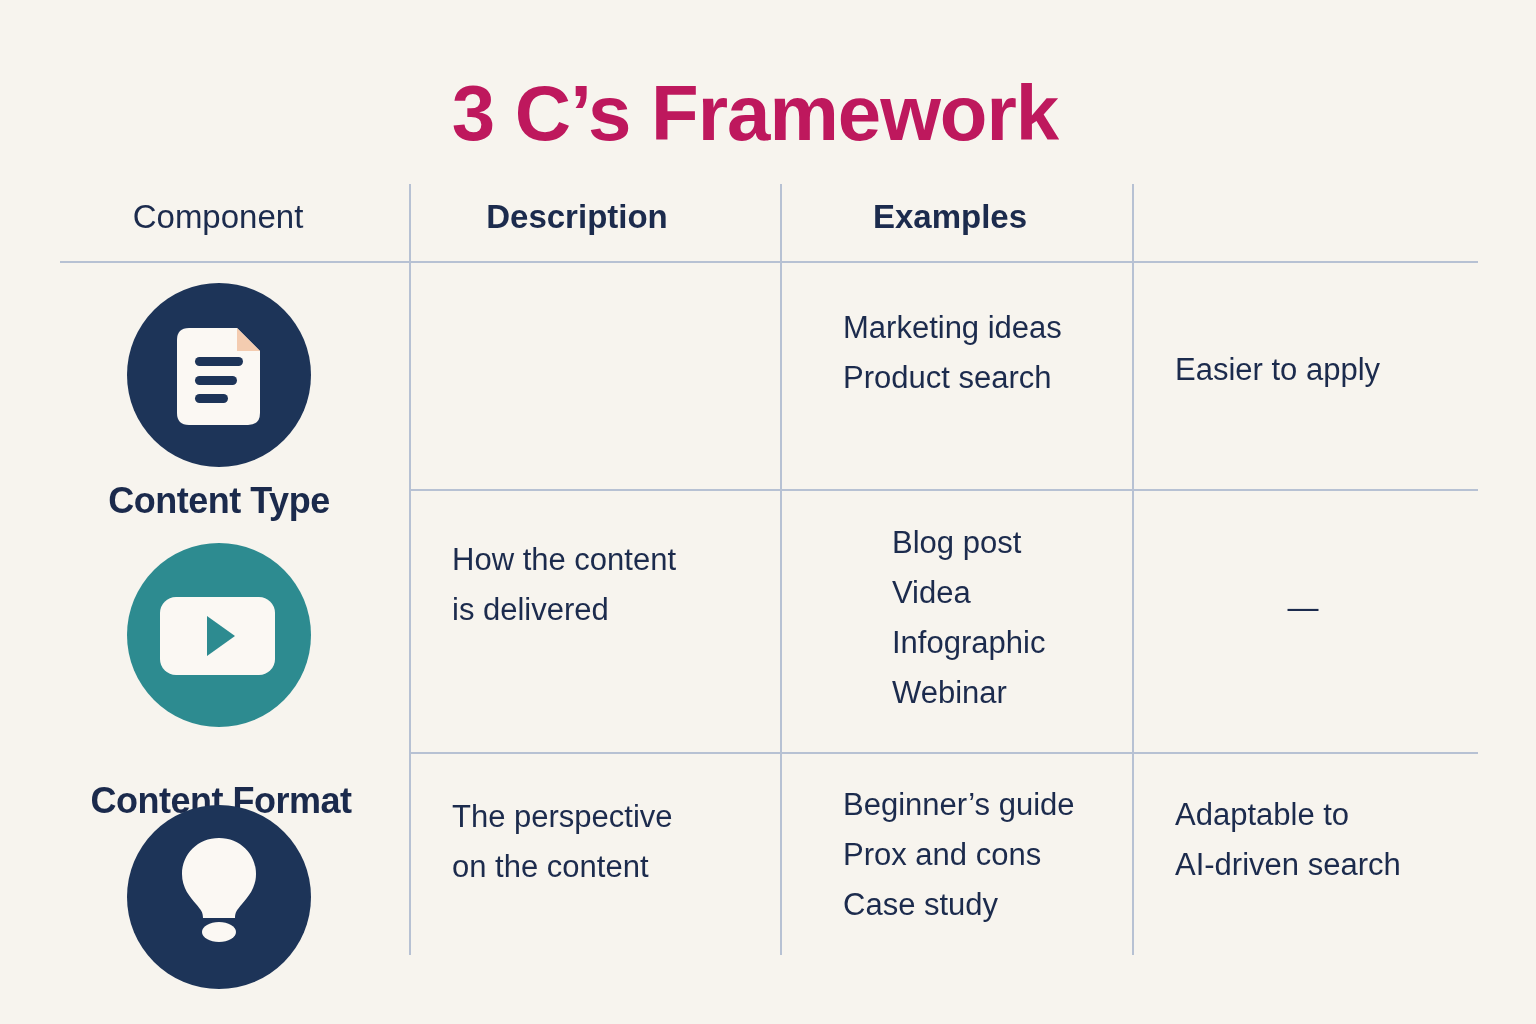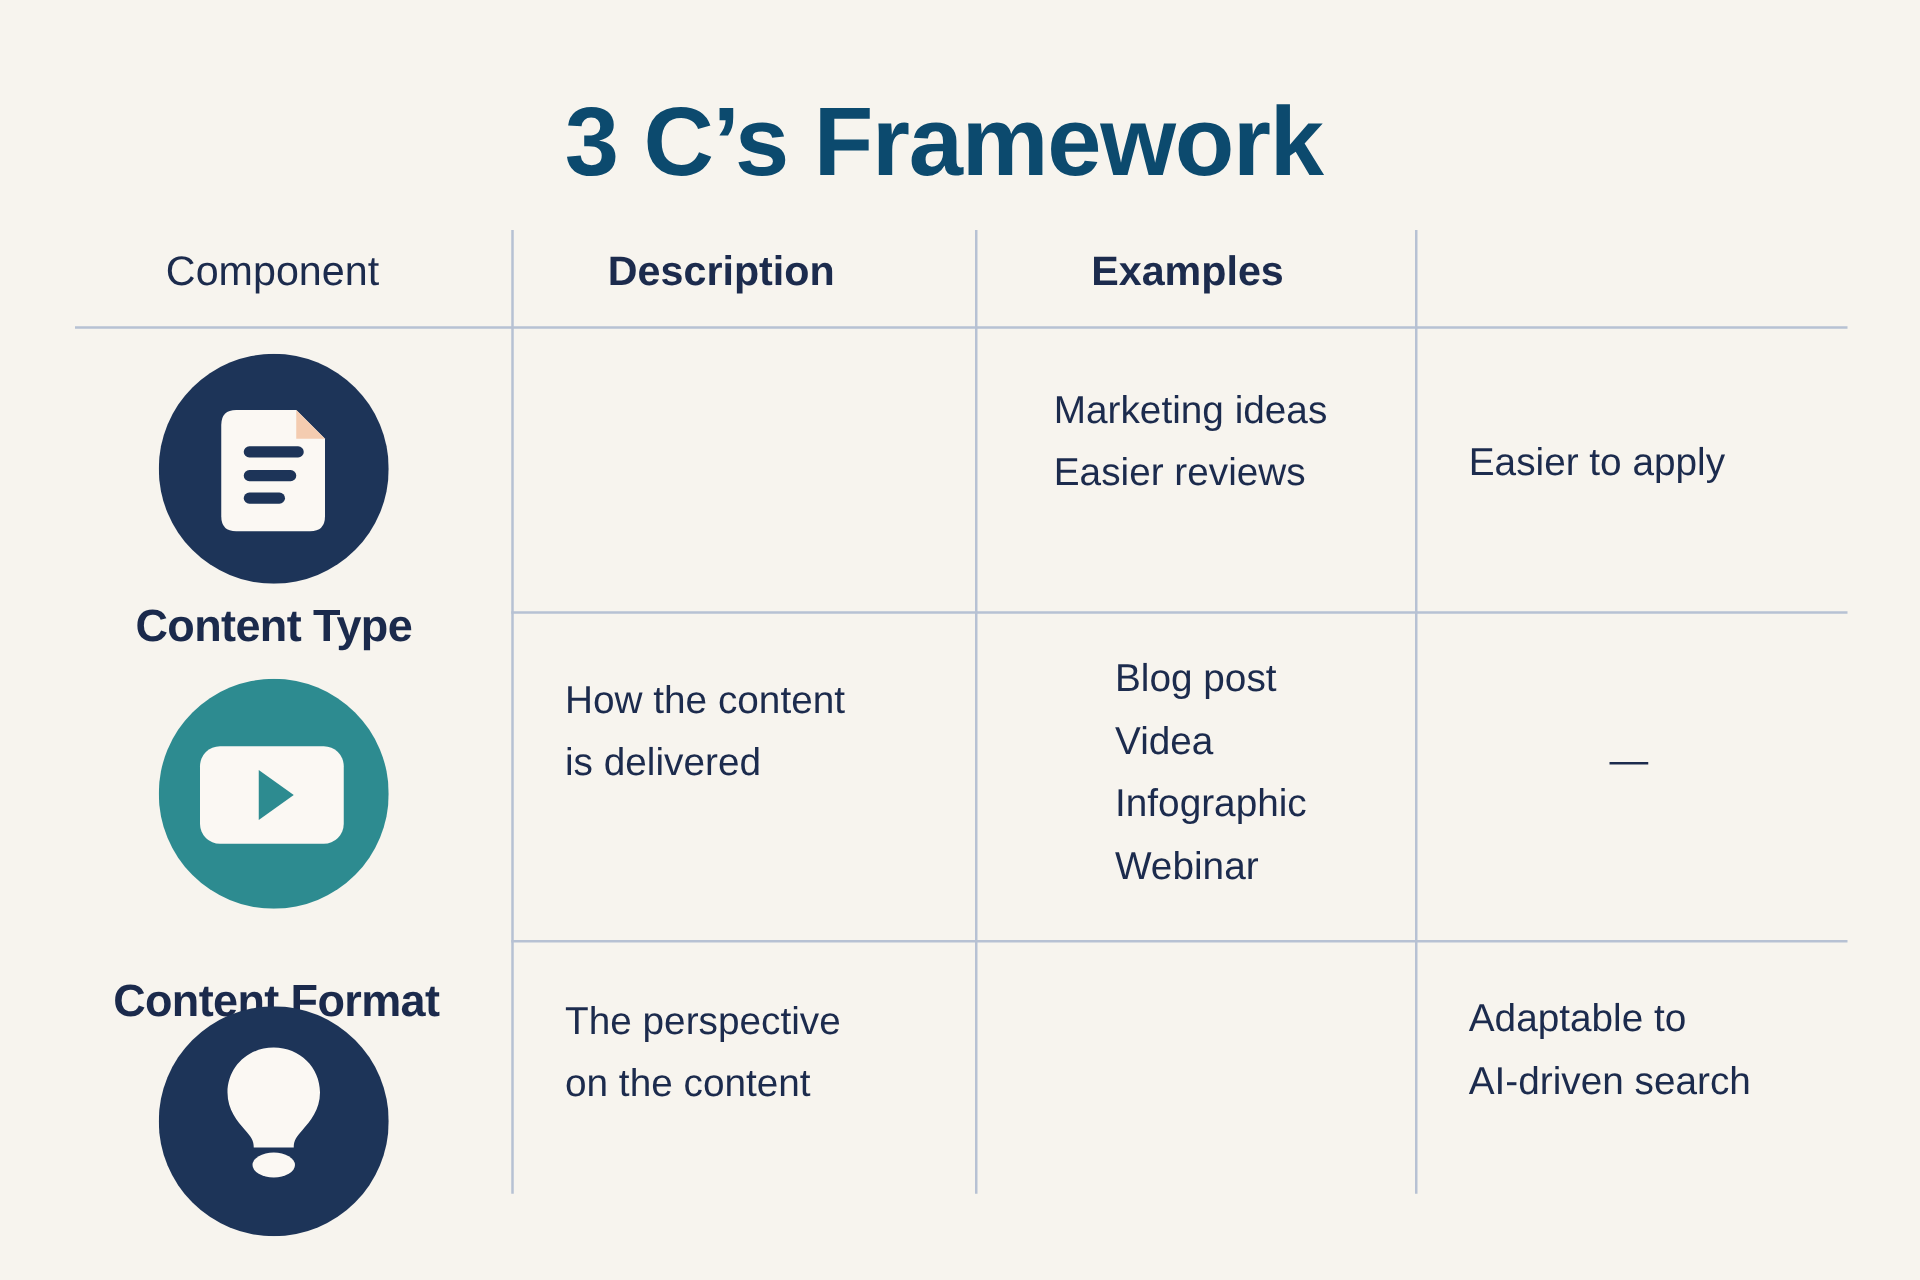--- a/index.html
+++ b/index.html
@@ -4,21 +4,21 @@
 <style>
   html,body{margin:0;padding:0;}
   .canvas{
     position:relative;width:1536px;height:1024px;overflow:hidden;
     background:#f7f4ee;font-family:"Liberation Sans",sans-serif;
     color:#1c2b4d;
   }
   .title{
     position:absolute;top:68px;left:755px;transform:translateX(-50%);
     margin:0;font-size:78px;font-weight:800;letter-spacing:-1px;
-    color:#0c4a6e;white-space:nowrap;
+    color:#be185d;white-space:nowrap;
   }
   .vline{position:absolute;top:184px;height:771px;width:2px;background:#b7c1d3;}
   .v1{left:409px}.v2{left:780px}.v3{left:1132px}
   .hline{position:absolute;height:2px;background:#b7c1d3;}
   .h1{left:60px;width:1418px;top:261px}
   .h2{left:409px;width:1069px;top:489px}
   .h3{left:409px;width:1069px;top:752px}
   .col-header{
     position:absolute;top:198px;transform:translateX(-50%);
     font-size:33px;white-space:nowrap;color:#1c2b4d;
@@ -88,32 +88,37 @@
   <div class="icon-circle ic3">
     <svg width="184" height="184" viewBox="0 0 184 184">
       <circle cx="92" cy="92" r="92" fill="#1d3458"></circle>
       <path d="M92 33 C 71 33 55 49 55 69 C 55 83 63 92 69 99 C 74 105 76 107 76 113 L 108 113 C 108 107 110 105 115 99 C 121 92 129 83 129 69 C 129 49 113 33 92 33 Z" fill="#fbf8f3"></path>
       <ellipse cx="92" cy="127" rx="17" ry="10" fill="#fbf8f3"></ellipse>
     </svg>
   </div>
 
   <div class="cell ex1">
       <div>Marketing ideas</div>
-      <div>Easier reviews</div>
+      <div>Product search</div>
     </div>
   <div class="cell diff1">Easier to apply</div>
 
   <div class="cell multiline desc2">How the content
 is delivered</div>
   <div class="cell ex2">
       <div>Blog post</div>
       <div>Videa</div>
       <div>Infographic</div>
       <div>Webinar</div>
     </div>
   <div class="cell diff2">—</div>
 
   <div class="cell multiline desc3">The perspective
 on the content</div>
+  <div class="cell ex3">
+      <div>Beginner’s guide</div>
+      <div>Prox and cons</div>
+      <div>Case study</div>
+    </div>
   <div class="cell multiline diff3">Adaptable to
 AI-driven search</div>
 
 </div>
 
 </body></html>

